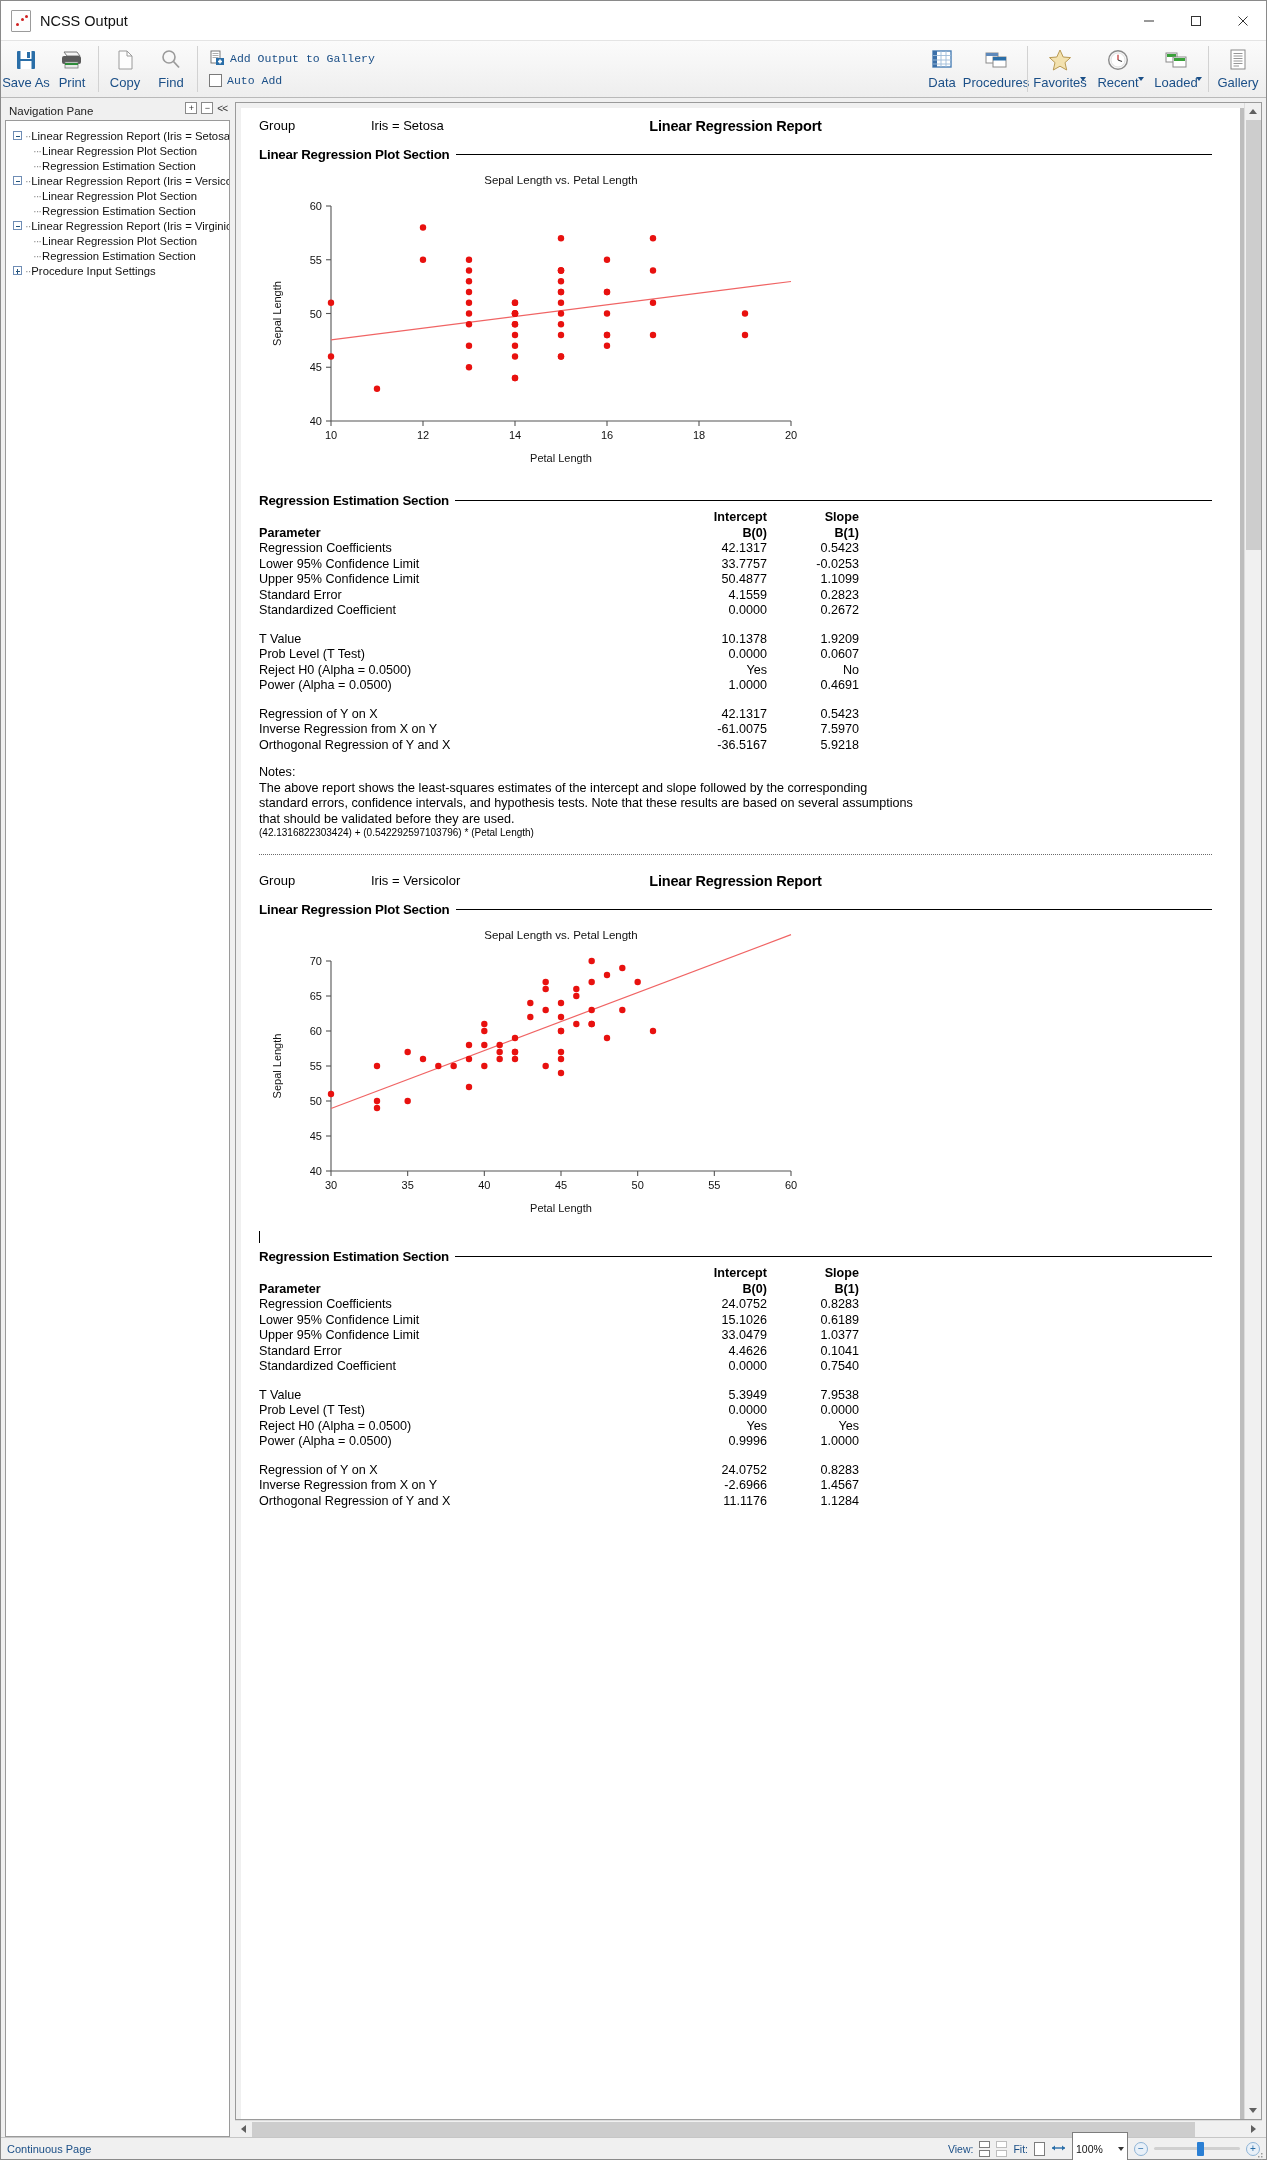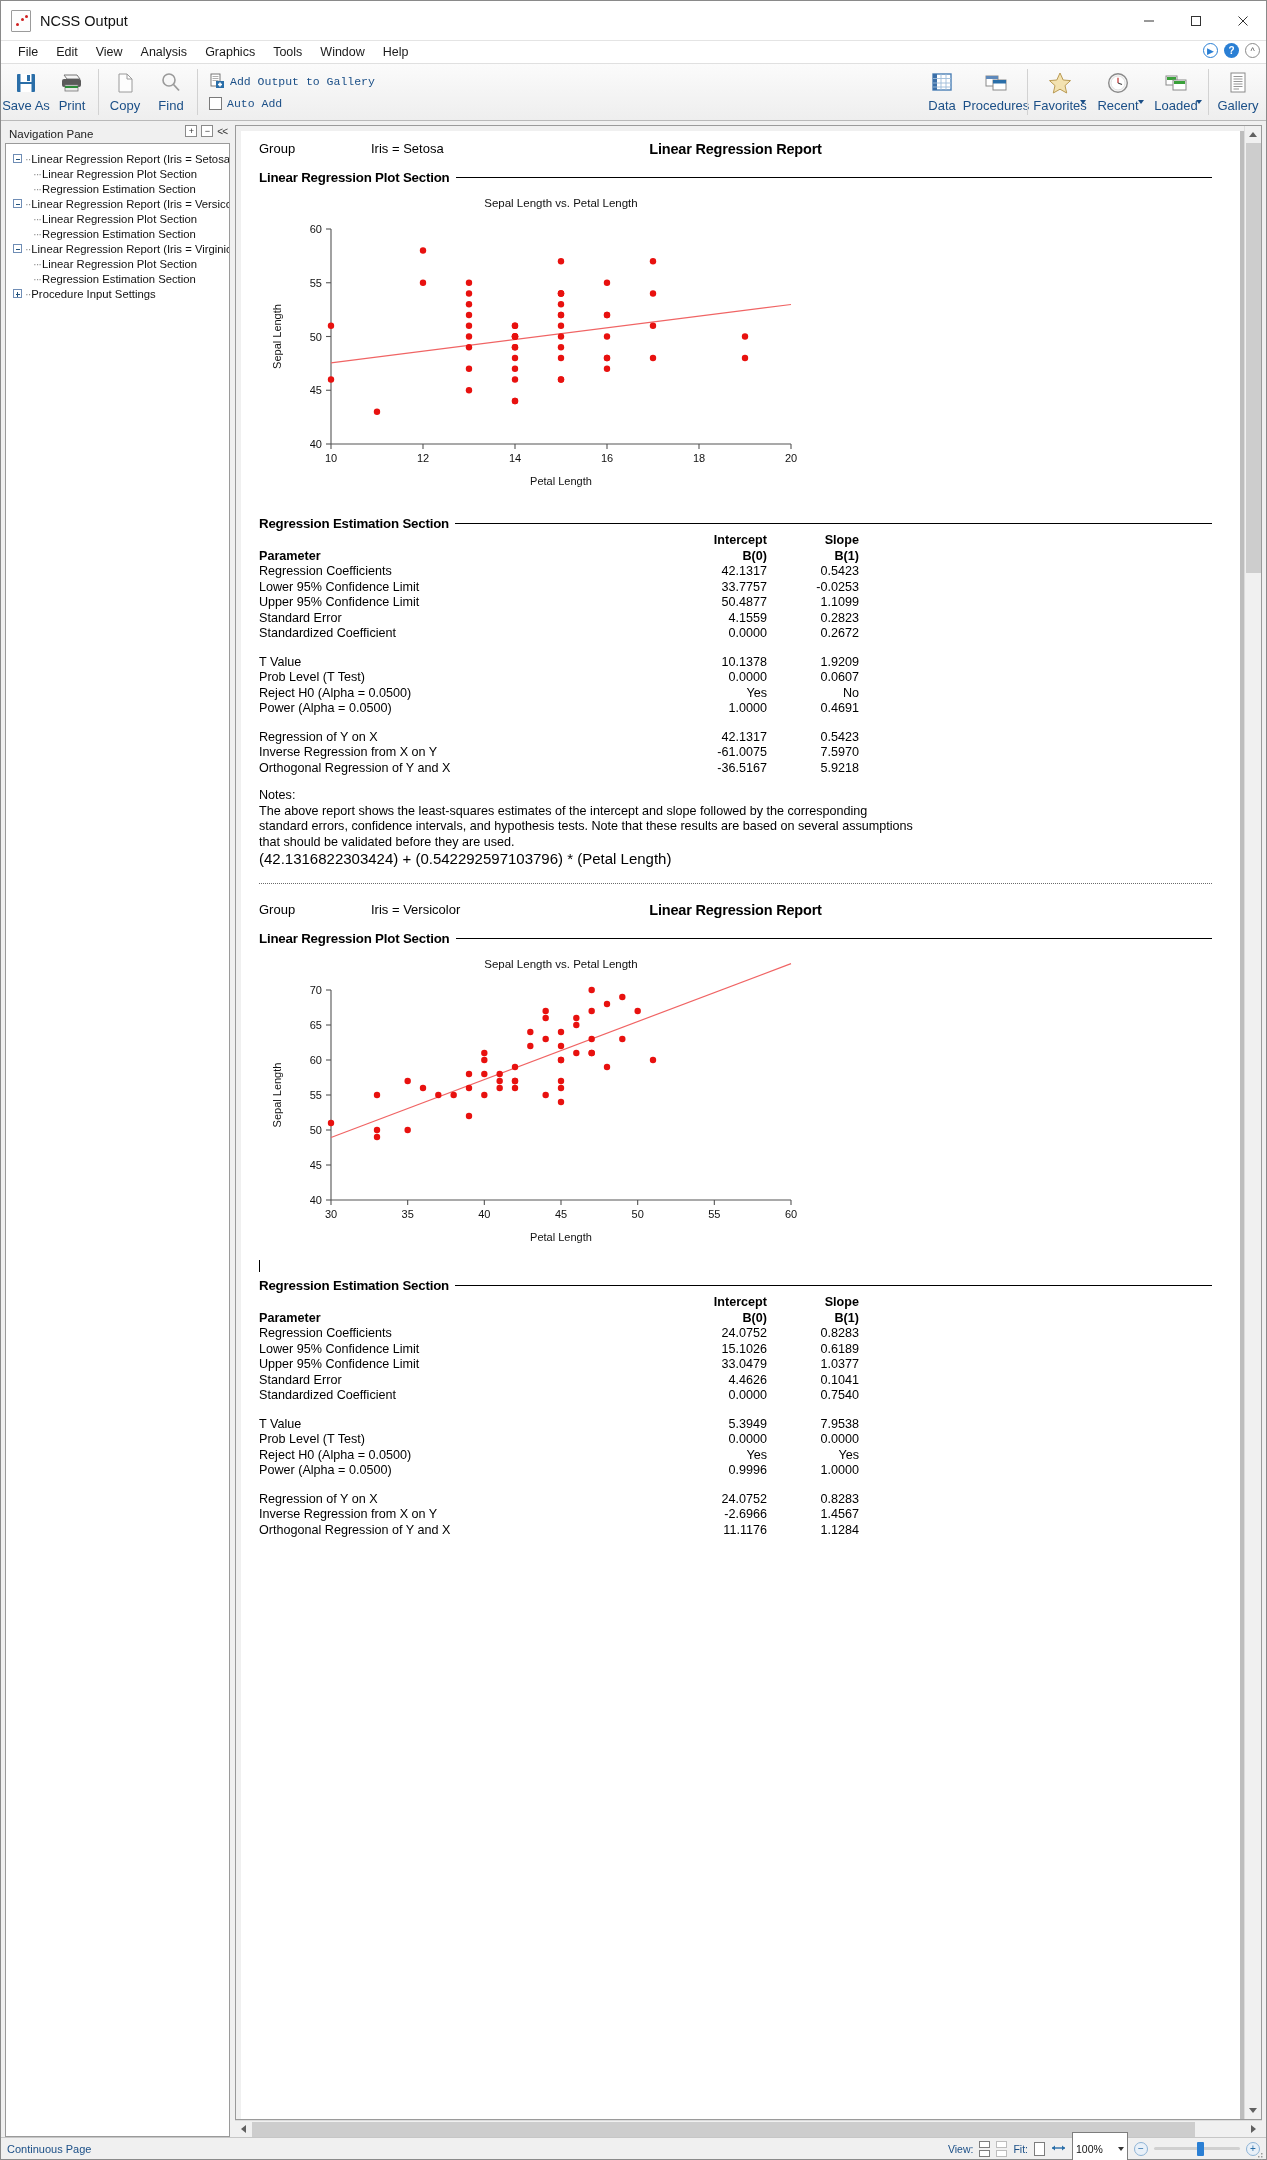--- a/index.html
+++ b/index.html
@@ -194,21 +194,21 @@
 
   table.rtab { border-collapse: collapse; font-size: 12.6px; width: 100%; max-width: 600px; }
   table.rtab td { padding: 0; line-height: 15.5px; white-space: nowrap; }
   table.rtab td.num { text-align: right; width: 92px; }
   table.rtab tr.hdr td { font-weight: bold; }
   table.rtab tr.gap td { height: 13px; line-height: 13px; }
 
   .notes { font-size: 12.6px; margin-top: 12px; line-height: 15.5px; max-width: 660px; }
   .notes .nh { }
   .estmodel-h { font-weight: bold; font-size: 12.8px; margin-top: 13px; }
-  .estmodel-b { font-size: 15px; }
+  .estmodel-b { font-size: 10px; }
   .pagebreak { border-top: 1px dotted #6a6a6a; margin-top: 16px; margin-bottom: 18px; }
   .caret-ins { width: 1px; height: 12px; background: #000; display: inline-block; }
 
   
   .statusbar {
     height: 22px; min-height: 22px; background: #f0f0f0;
     border-top: 1px solid #c6c6c6;
     display: flex; align-items: center; position: relative;
     padding: 0 6px;
   }
@@ -257,35 +257,20 @@
       </div>
       <div class="winbtn close">
         <svg width="12" height="12">
             <line x1="1.5" y1="1.5" x2="10.5" y2="10.5" stroke="#333" stroke-width="1"></line>
             <line x1="10.5" y1="1.5" x2="1.5" y2="10.5" stroke="#333" stroke-width="1"></line>
           </svg>
       </div>
     </div>
   </div>
 
-  <div class="menubar">
-    <div class="menuitem">File</div>
-    <div class="menuitem">Edit</div>
-    <div class="menuitem">View</div>
-    <div class="menuitem">Analysis</div>
-    <div class="menuitem">Graphics</div>
-    <div class="menuitem">Tools</div>
-    <div class="menuitem">Window</div>
-    <div class="menuitem">Help</div>
-    <div class="menu-right">
-      <div class="circ-btn circ-blue">▶</div>
-      <div class="circ-btn circ-fill">?</div>
-      <div class="circ-btn circ-grey">^</div>
-    </div>
-  </div>
 
   <div class="ribbon">
     <div class="rgroup">
       <div class="rbtn">
         <div class="ico">
           <svg width="24" height="24" viewBox="0 0 24 24">
             <rect x="3" y="3" width="18" height="18" rx="1" fill="#2a6ea8"></rect>
             <rect x="6.5" y="3" width="11" height="8" fill="#ffffff"></rect>
             <rect x="13" y="4" width="3" height="6" fill="#2a6ea8"></rect>
             <rect x="6.5" y="13" width="11" height="8" fill="#ffffff"></rect>

